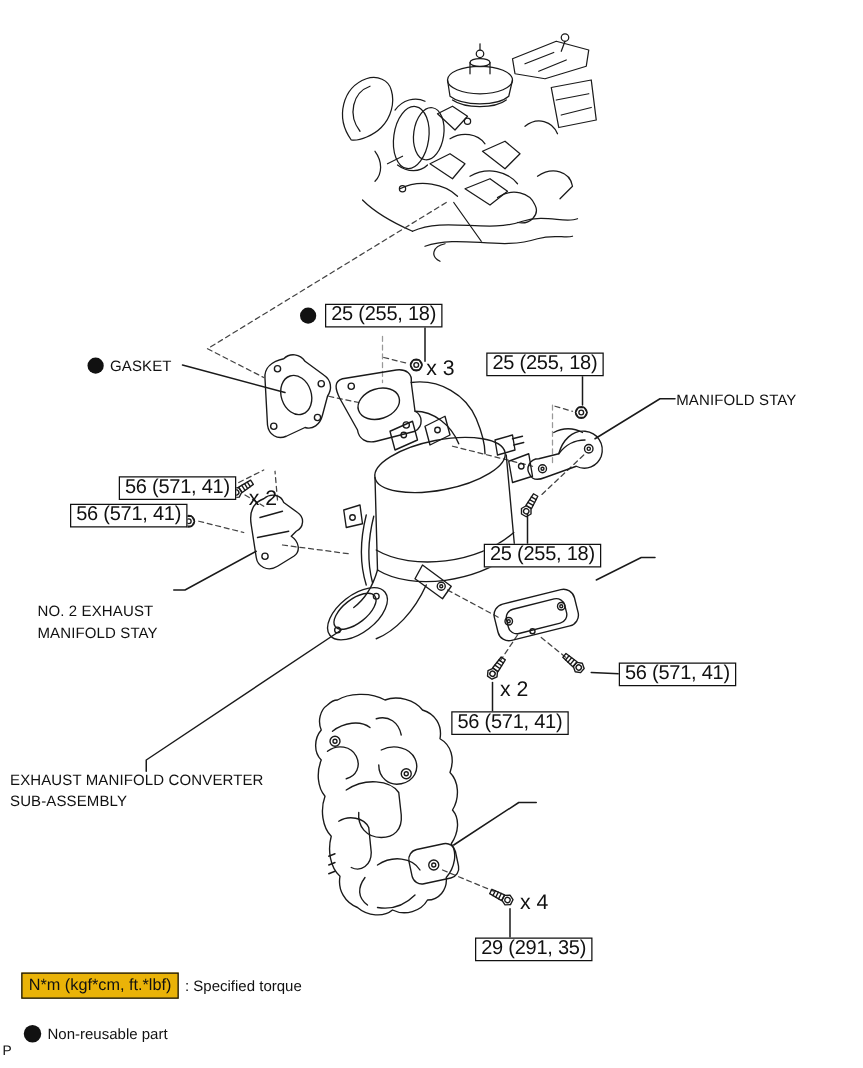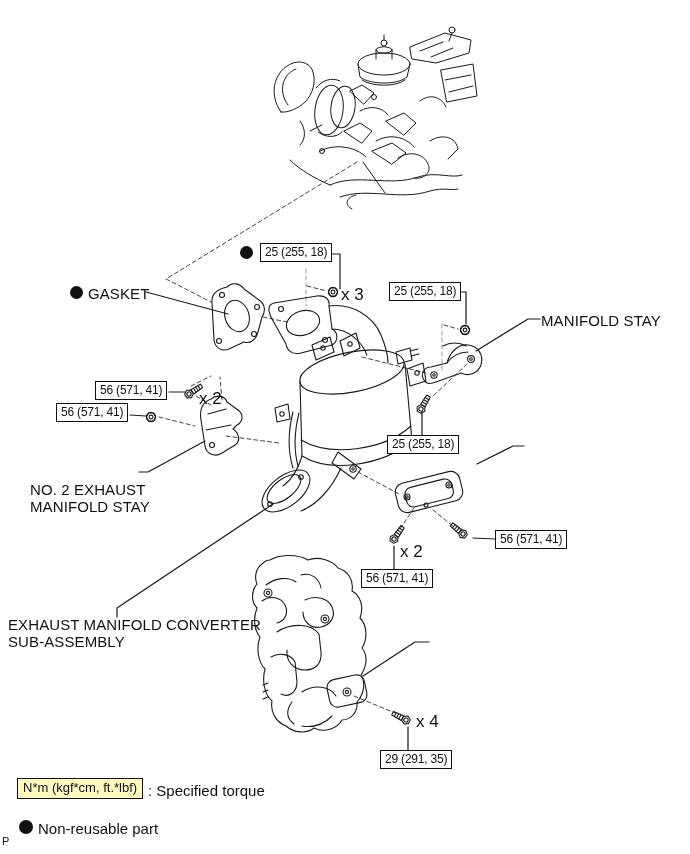--- a/index.html
+++ b/index.html
@@ -1,32 +1,32 @@
 <!DOCTYPE html>
 <html><head>
 <meta charset="utf-8">
 <style>
   html,body{margin:0;padding:0;background:#fff;}
   .canvas{
     position:relative;width:690px;height:854px;background:#fff;overflow:hidden;
     font-family:"Liberation Sans", sans-serif;color:#111;
   }
   svg.layer{position:absolute;left:0;top:0;}
-  .lbl{position:absolute;font-size:15px;line-height:17px;white-space:nowrap;letter-spacing:.1px;}
+  .lbl{position:absolute;font-size:12px;line-height:17px;white-space:nowrap;letter-spacing:.1px;}
   .tq{
     position:absolute;border:1.5px solid #111;background:#fff;
-    font-size:12px;line-height:14px;padding:1px 4px 2px;white-space:nowrap;letter-spacing:-.2px;
+    font-size:16px;line-height:14px;padding:1px 4px 2px;white-space:nowrap;letter-spacing:-.2px;
   }
   .qty{position:absolute;font-size:17px;white-space:nowrap;}
   .bullet{position:absolute;width:13px;height:13px;border-radius:50%;background:#111;}
   .legendbox{
-    position:absolute;border:1.5px solid #111;background:#fef9c3;
+    position:absolute;border:1.5px solid #111;background:#eab308;
     font-size:13px;line-height:15px;padding:1px 5px 3px;white-space:nowrap;
   }
-  .legendtext{position:absolute;font-size:15px;white-space:nowrap;}
+  .legendtext{position:absolute;font-size:12px;white-space:nowrap;}
   .pmark{position:absolute;font-size:11px;}
 </style>
 </head>
 <body>
 
 <div class="canvas">
 
   <svg class="layer" width="690" height="854" viewBox="0 0 690 854" fill="none" stroke="#1a1a1a" stroke-width="1.1" stroke-linecap="round" stroke-linejoin="round">
 
     <defs>

